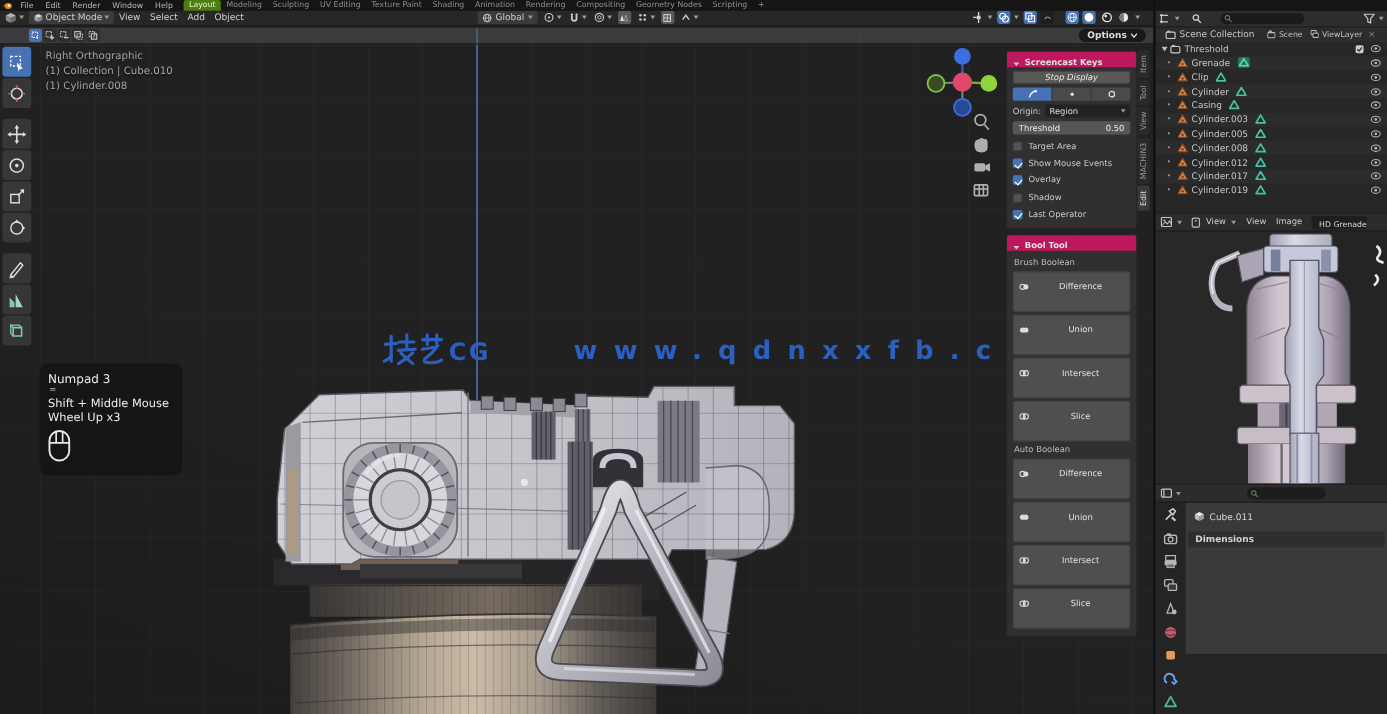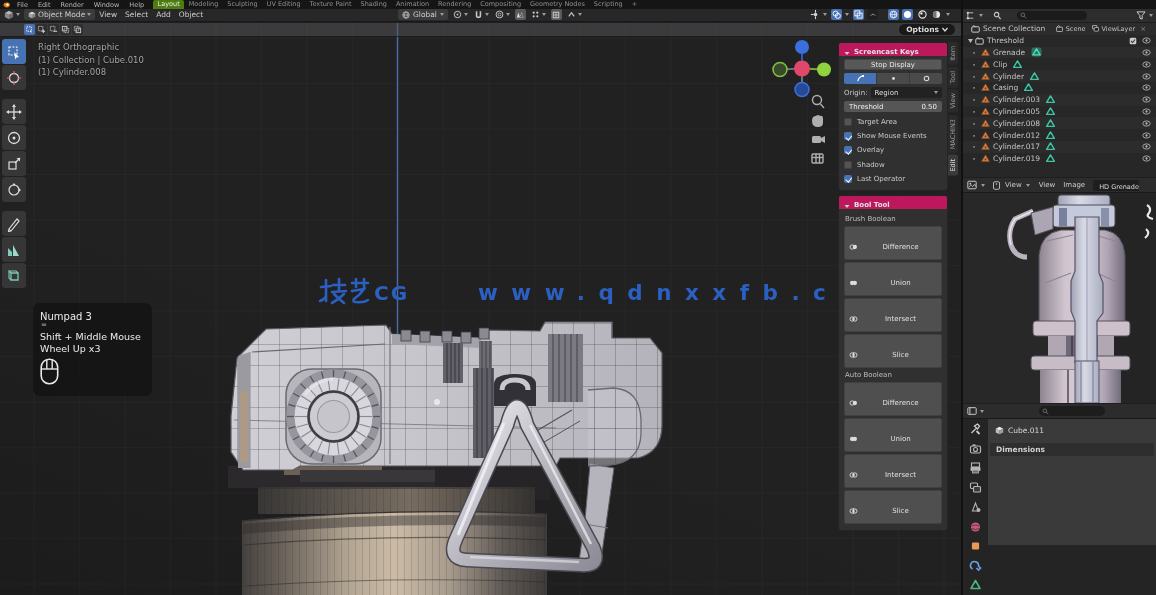--- a/index.html
+++ b/index.html
@@ -52,34 +52,34 @@
   #screencast .l1 { font-size:10px; }
   #screencast .ldash { font-size:7px; color:#bbb; margin:1px 0 1px 1px; line-height:5px; }
   #screencast .l2 { font-size:9.5px; margin-top:3px; }
   #screencast .l3 { font-size:9.5px; margin-top:1px; }
 
   
   #npanel { left:838px; top:42px; width:110px; z-index:15; font-size:7px; color:#c9c9c9; }
   .pnl { background:#303030; border:1px solid #242424; border-radius:3px; margin-bottom:4px; overflow:hidden; }
   .pnl-head { background:#be185d; height:13px; display:flex; align-items:flex-end; gap:4px; padding:0 5px; color:#e2e2e2; font-weight:bold; }
   .pnl-body { padding:3px 5px 4px 5px; }
-  .bigbtn { background:#585858; border:1px solid #444; border-radius:2px; height:11px; display:flex; align-items:center; justify-content:center; color:#e8e8e8; margin-bottom:3px; }
+  .bigbtn { background:#585858; border:1px solid #444; border-radius:2px; height:11px; display:flex; align-items:center; justify-content:center; color:#e8e8e8; margin-bottom:3px;font-style:italic; }
   .seg3 { display:flex; height:11px; margin-bottom:3px; }
   .seg3 > div { flex:1; background:#4a4a4a; border-right:1px solid #3a3a3a; display:flex; align-items:center; justify-content:center; }
   .seg3 > div:first-child { border-radius:2px 0 0 2px; background:#4772b3; }
   .seg3 > div:last-child { border-radius:0 2px 2px 0; border-right:none; }
   .droprow { display:flex; align-items:center; gap:3px; margin-bottom:3px; }
   .dropbox { flex:1; background:#222; border-radius:2px; height:11px; display:flex; align-items:center; justify-content:space-between; padding:0 4px; color:#ddd; }
   .slider { background:#565656; border-radius:2px; height:11px; display:flex; align-items:center; justify-content:space-between; padding:0 5px; color:#eee; margin-bottom:3px; }
   .cbrow { display:flex; align-items:center; gap:5px; height:14.2px; }
   .cbox { width:8px; height:8px; border-radius:1.5px; background:#545454; border:1px solid #404040; position:relative; }
   .cbox.on { background:#4772b3; border-color:#4772b3; }
   .cbox.on:after { content:""; position:absolute; left:2px; top:0.5px; width:2.5px; height:4.5px; border:solid #fff; border-width:0 1.2px 1.2px 0; transform:rotate(40deg); }
   .sect-label { color:#bdbdbd; margin:3px 0 3px 1px; }
-  .boolbtn { background:#4f4f4f; border:1px solid #414141; border-radius:2px; height:11px; display:flex; align-items:flex-start; margin-bottom:2px; padding:16px 4px; gap:16px; color:#e0e0e0; }
+  .boolbtn { background:#4f4f4f; border:1px solid #414141; border-radius:2px; height:11px; display:flex; align-items:flex-end; margin-bottom:2px; padding:16px 4px; gap:16px; color:#e0e0e0; }
   .boolbtn .txt { flex:1; text-align:center; margin-right:10px; }
 
   
   #ntabs { left:948px; top:42px; width:14px; z-index:15; }
   .ntab { writing-mode:vertical-rl; transform:rotate(180deg); background:#2a2a2a; color:#9b9b9b; font-size:6.5px; padding:4px 1px; border-radius:2px 0 0 2px; margin-bottom:2px; text-align:center; }
   .ntab.active { background:#3a3a3a; color:#e0e0e0; }
 
   
   #rcol-sep { left:961px; top:0; width:2px; height:595px; background:#111; z-index:40; }
 

